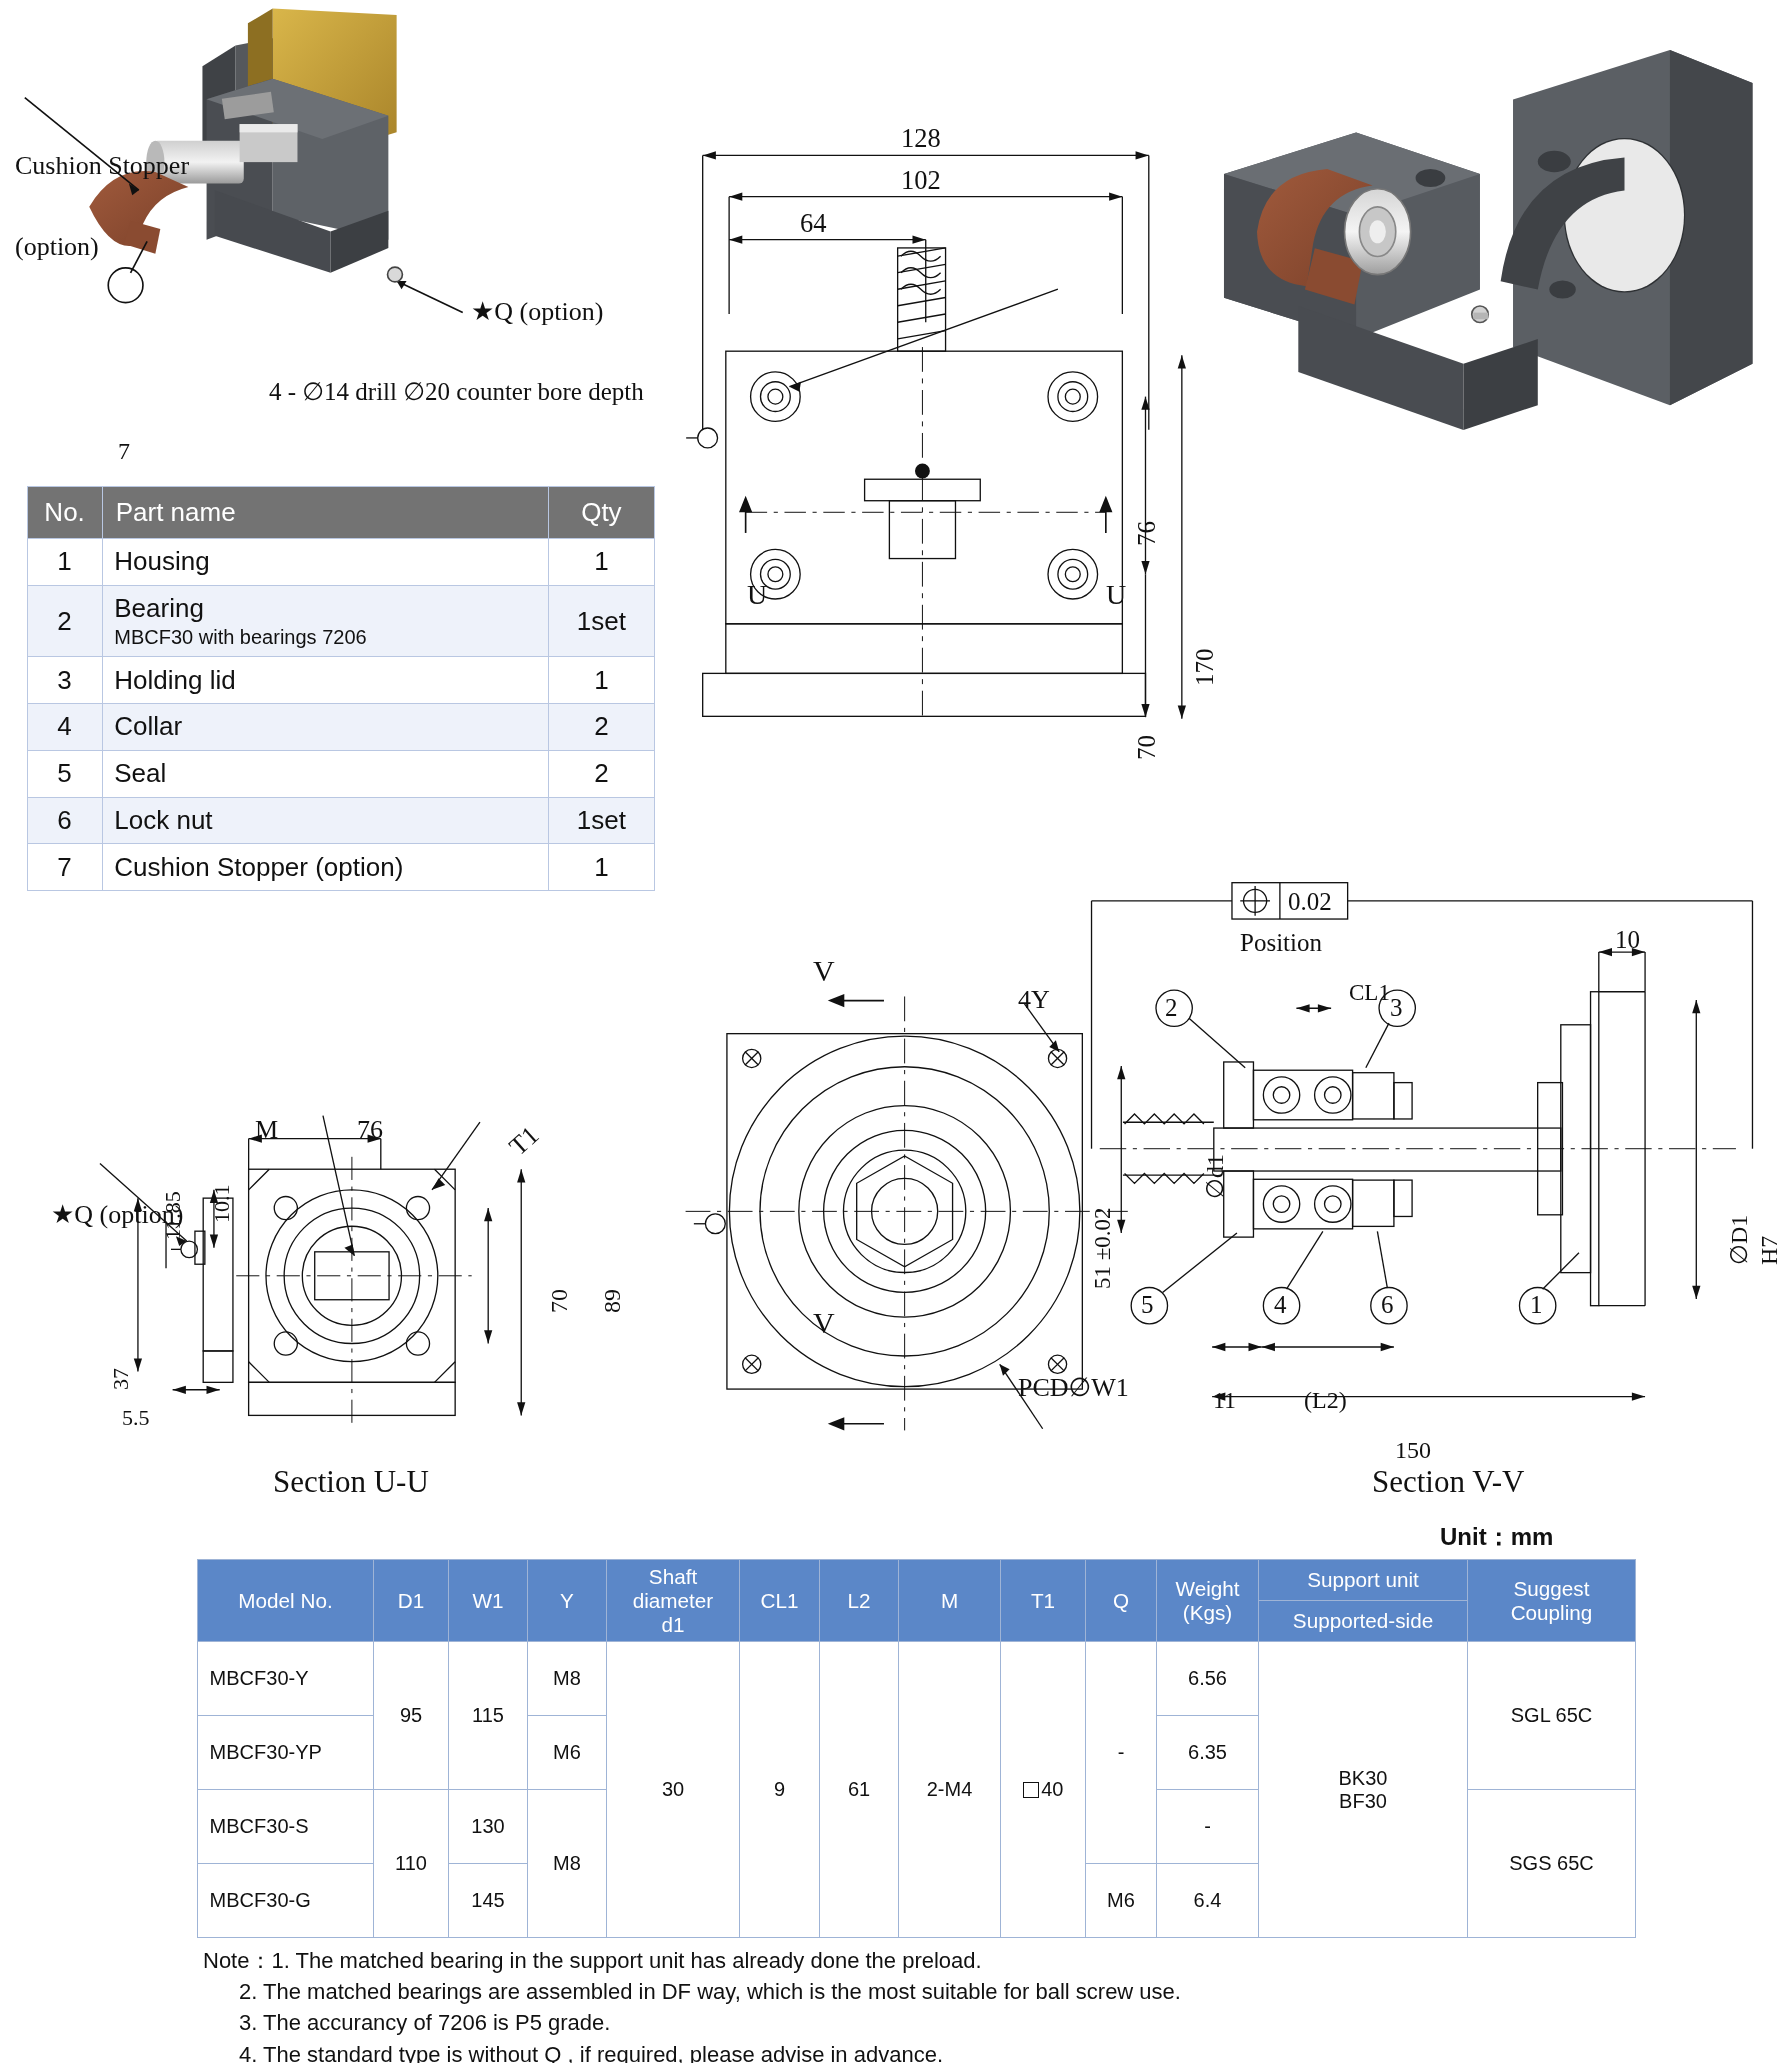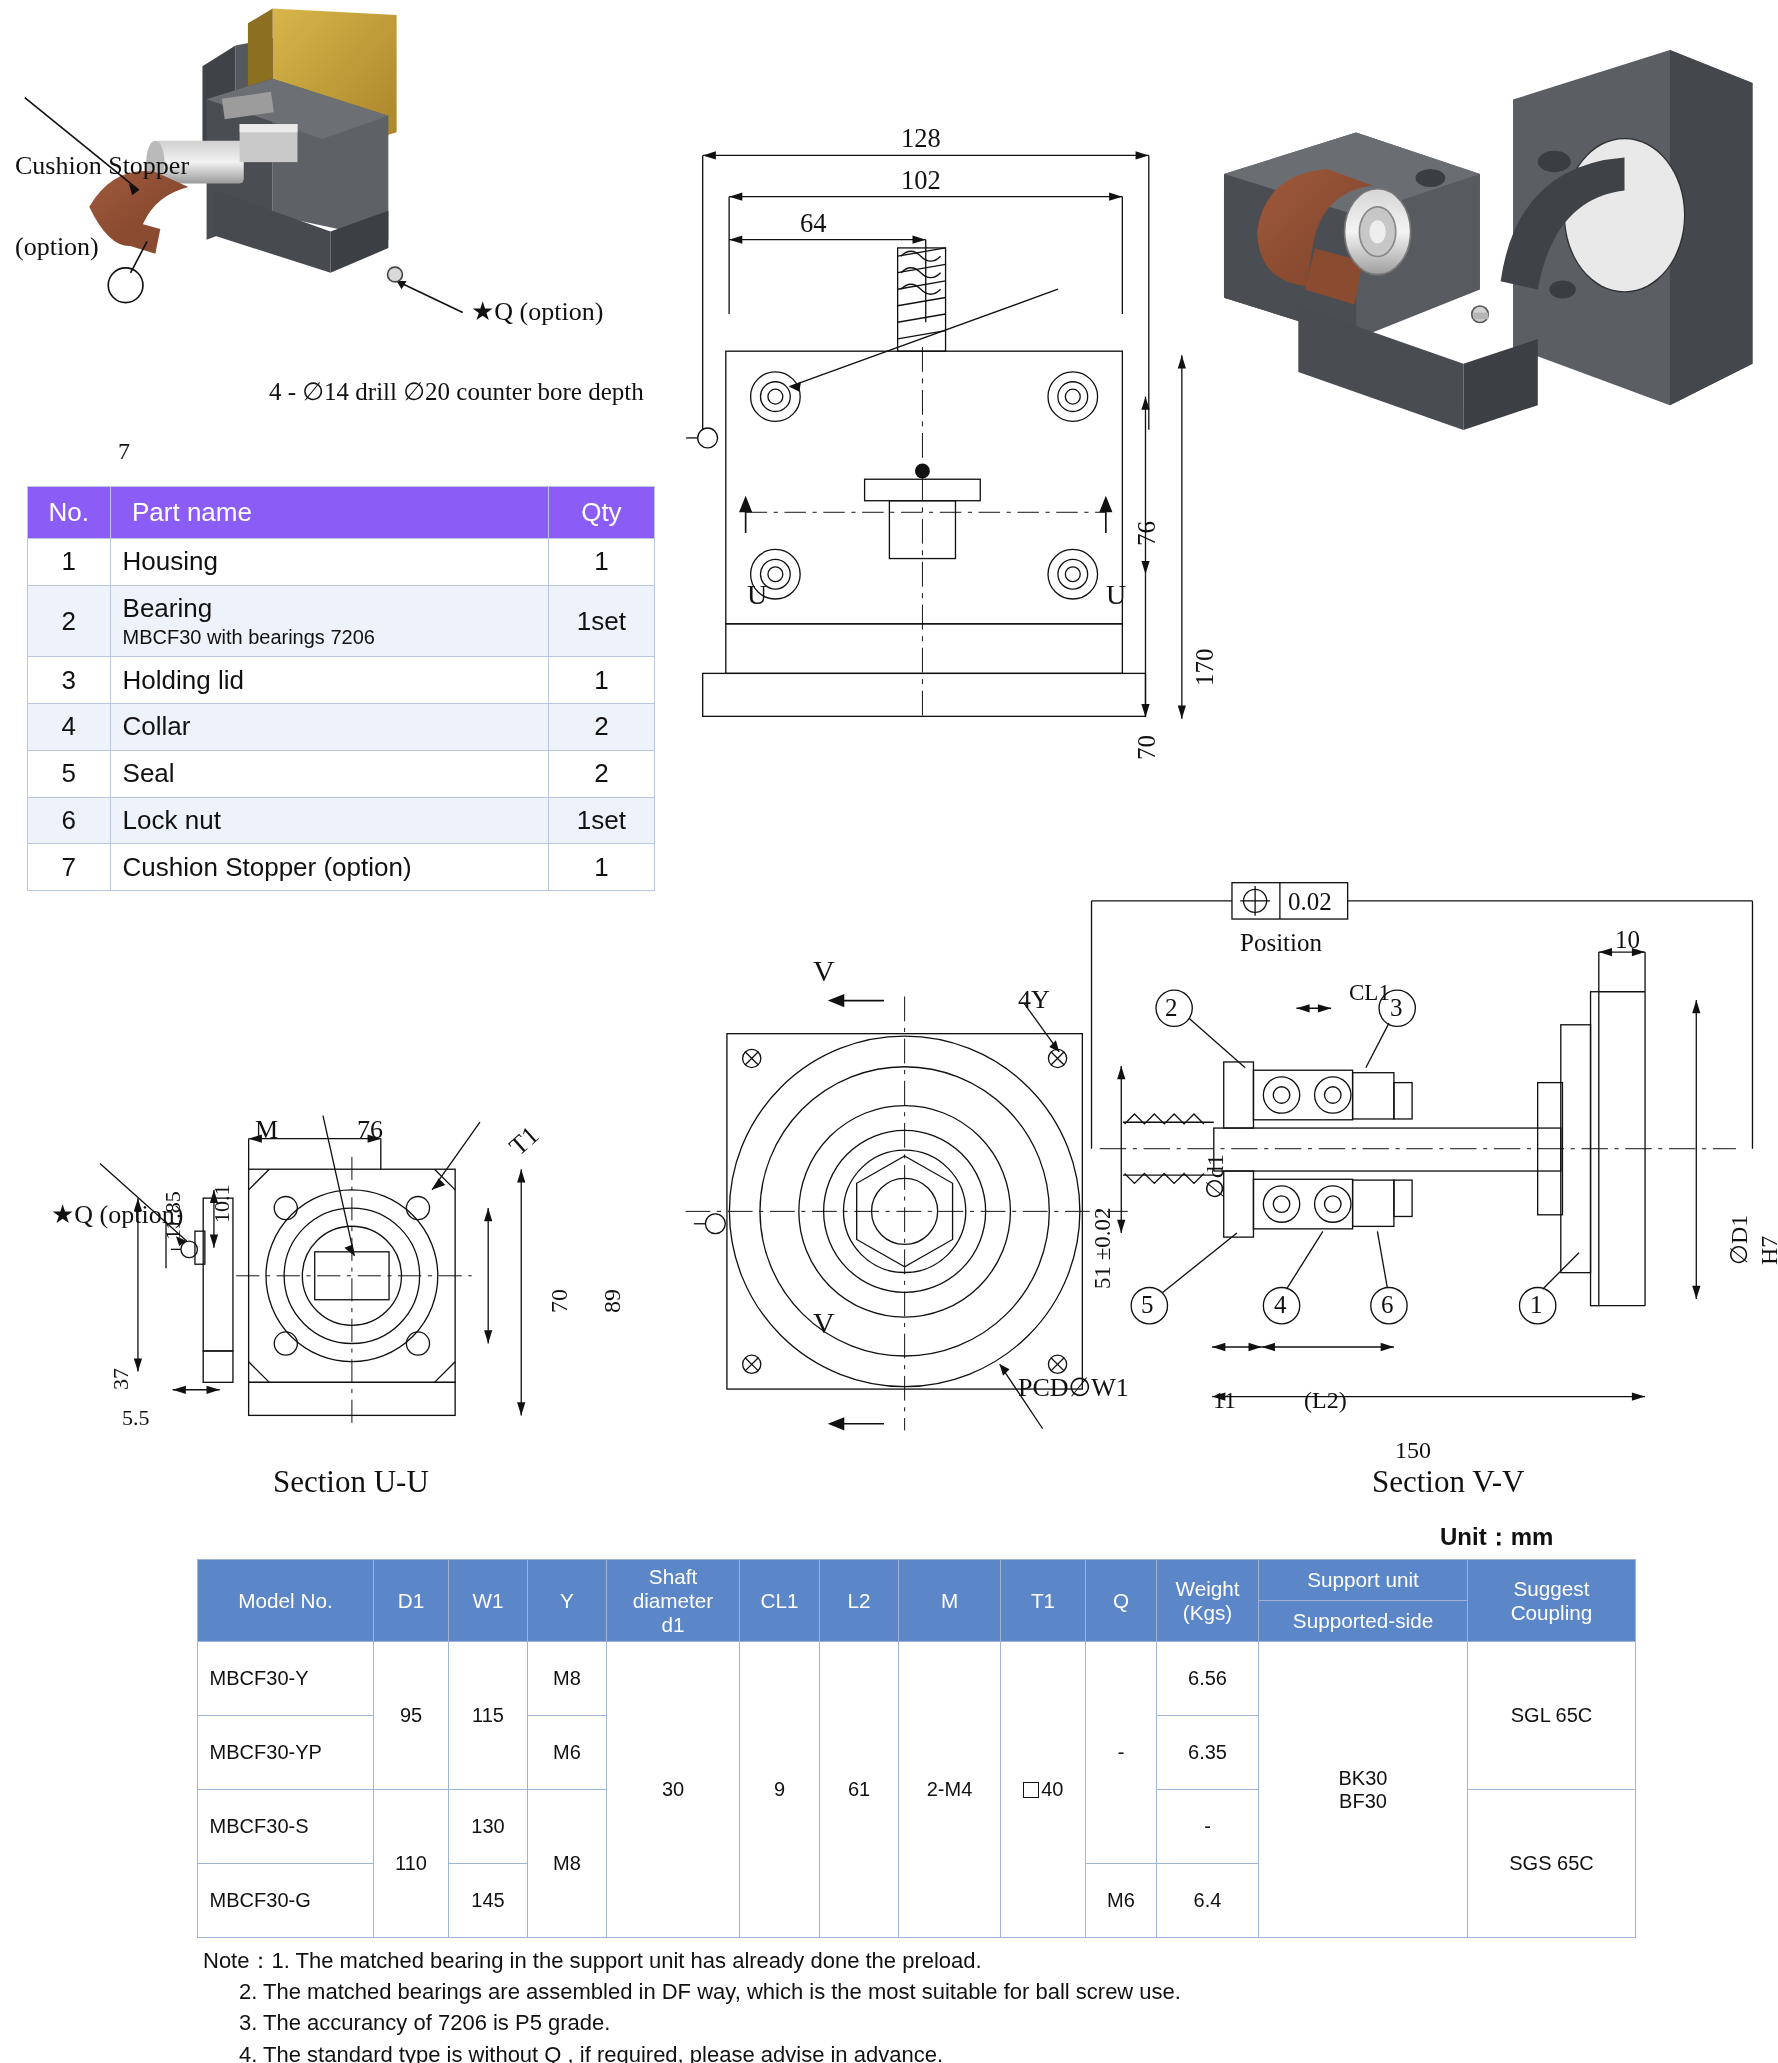--- a/index.html
+++ b/index.html
@@ -7,21 +7,21 @@
   .abs{position:absolute;}
   .nowrap{white-space:nowrap;}
 
   
   .lbl{font-size:22px;line-height:1.25;color:#111;}
   .serif{font-family:"Liberation Serif",serif;}
 
   
   #parts-table{position:absolute;left:26.5px;top:486px;width:628px;border-collapse:collapse;}
   #parts-table th,#parts-table td{border:0.8px solid #b9c7e2;}
-  #parts-table thead th{background:#8b5cf6;color:#fff;font-weight:normal;font-size:26px;padding:10px 21px;text-align:left;}
+  #parts-table thead th{background:#737373;color:#fff;font-weight:normal;font-size:26px;padding:10px 13px;text-align:left;}
   #parts-table thead th.c{text-align:center;}
   #parts-table td{font-size:26px;padding:7.4px 11.6px;background:#fff;}
   #parts-table tr.alt td{background:#eef2fa;}
   #parts-table td.num{text-align:center;width:51px;}
   #parts-table td.qty{text-align:center;width:81px;}
   #parts-table td.pname{}
   #parts-table .sub{display:block;font-size:20px;padding-top:1.7px;}
 
   
   #spec-table{position:absolute;left:197px;top:1559px;border-collapse:collapse;}

